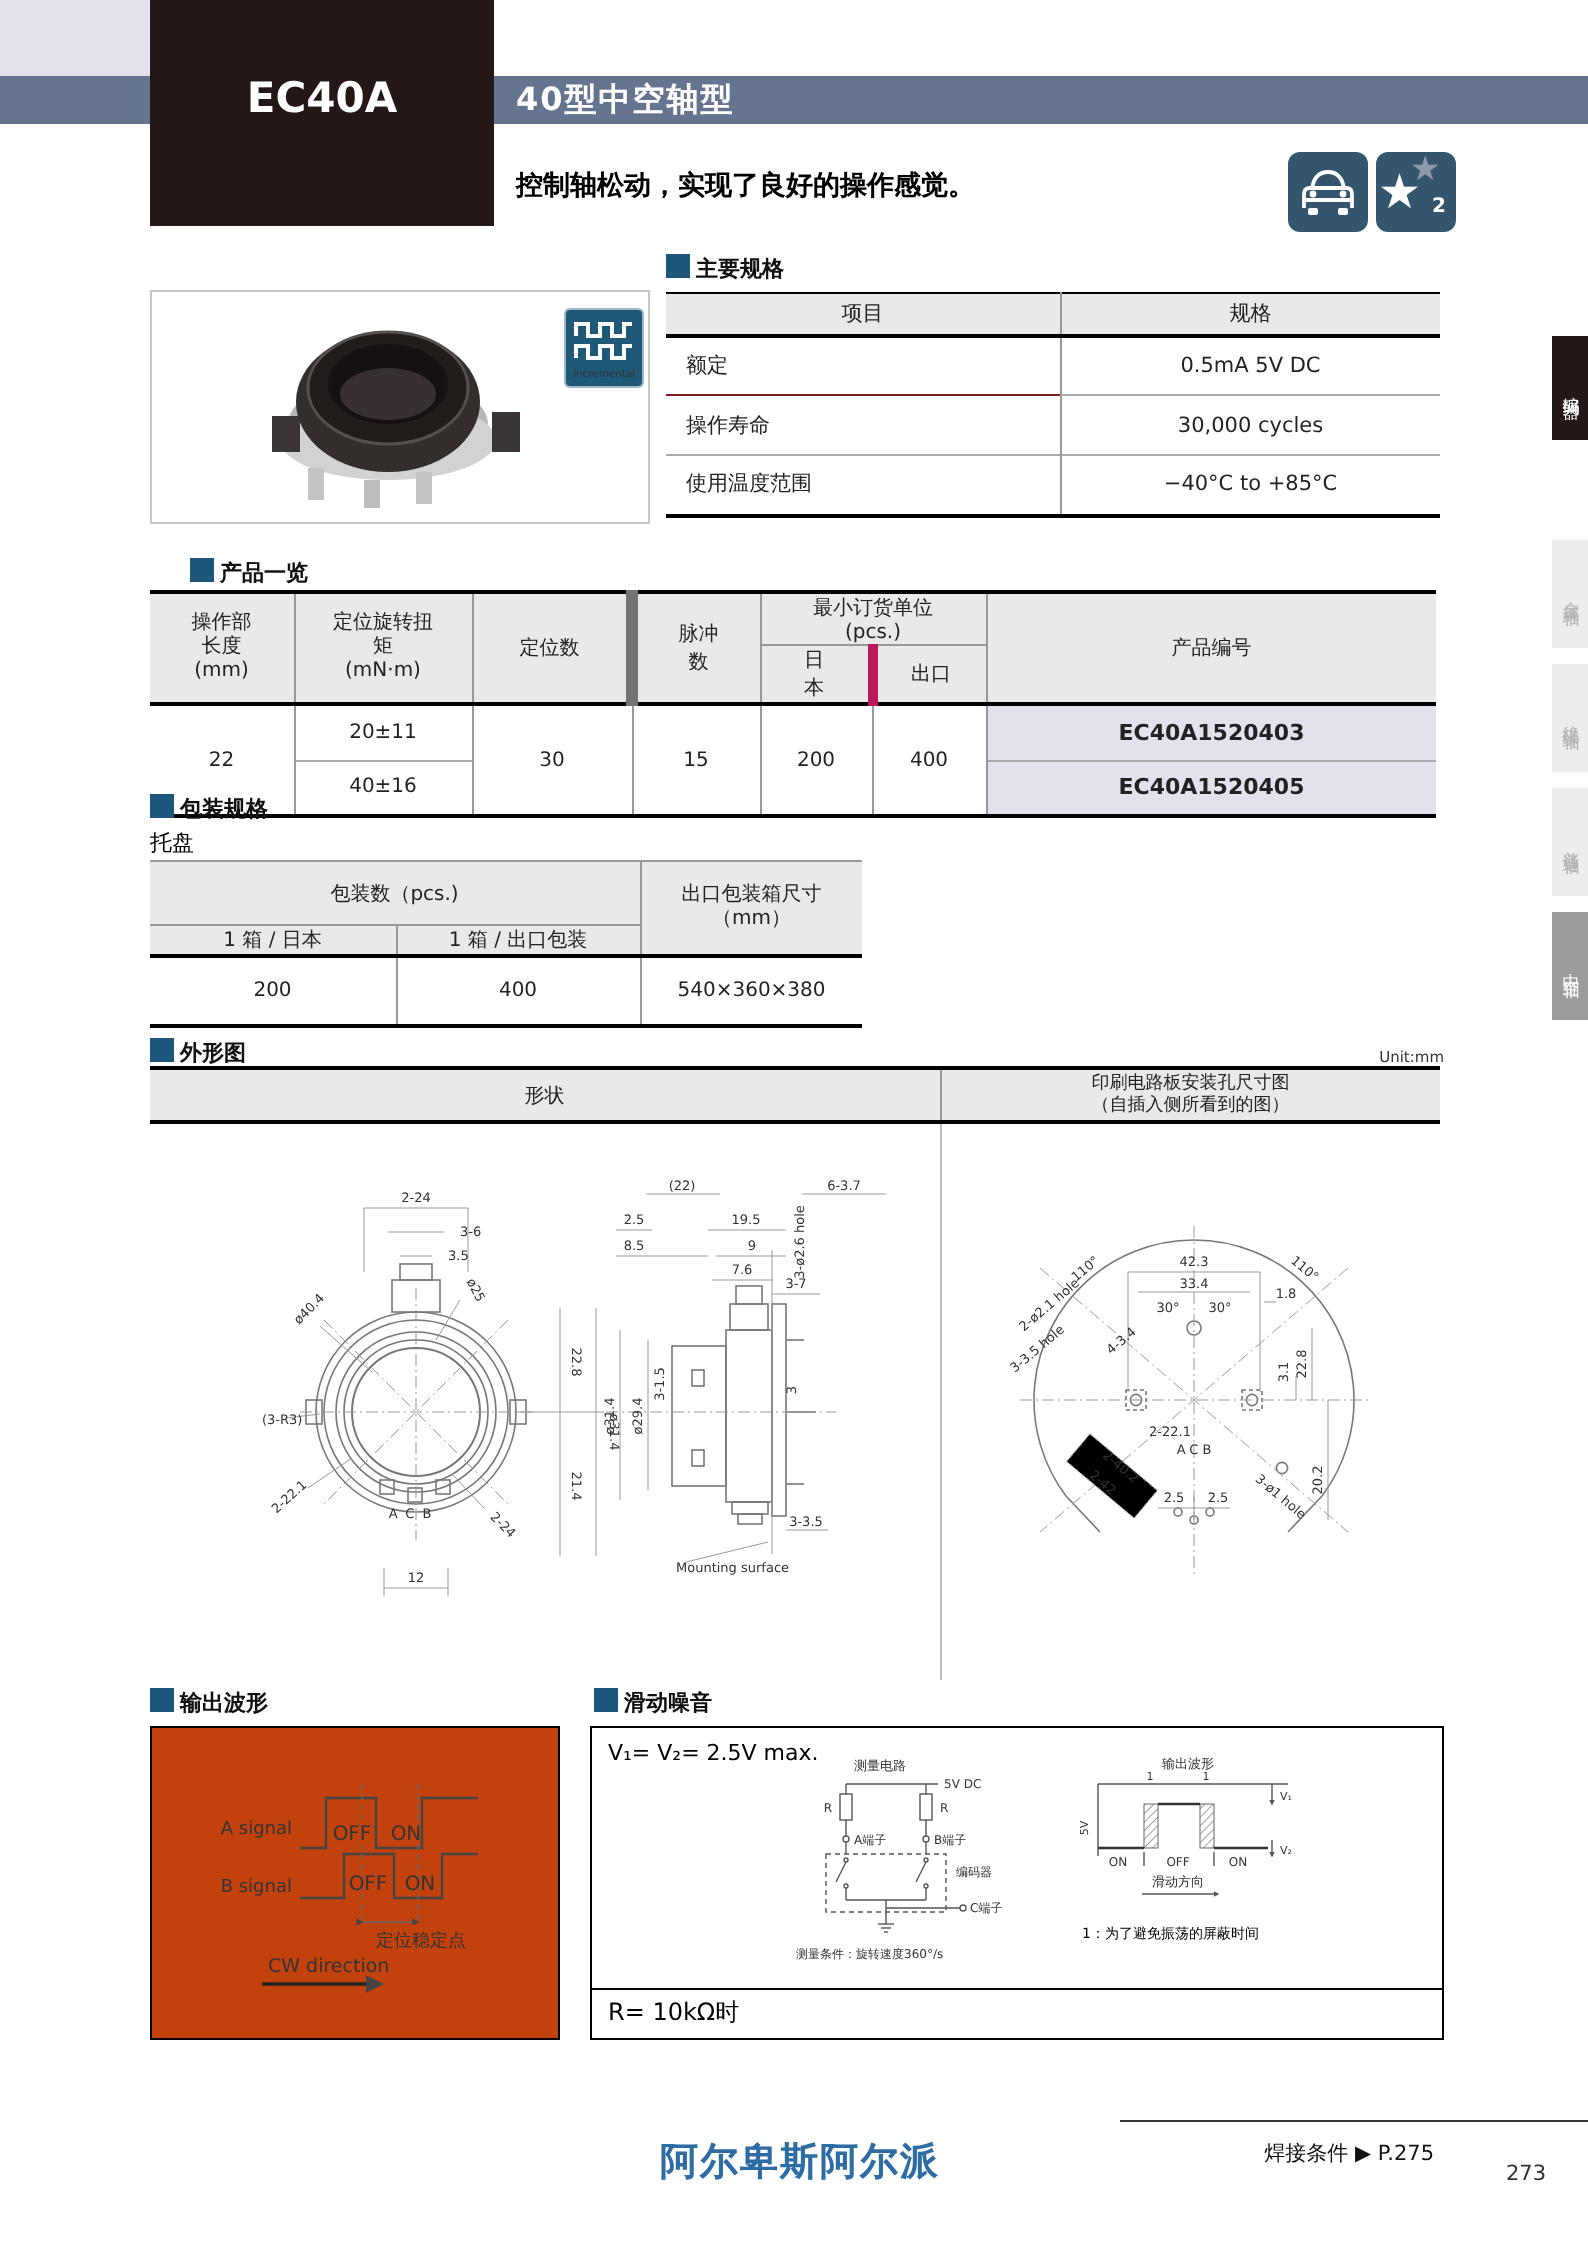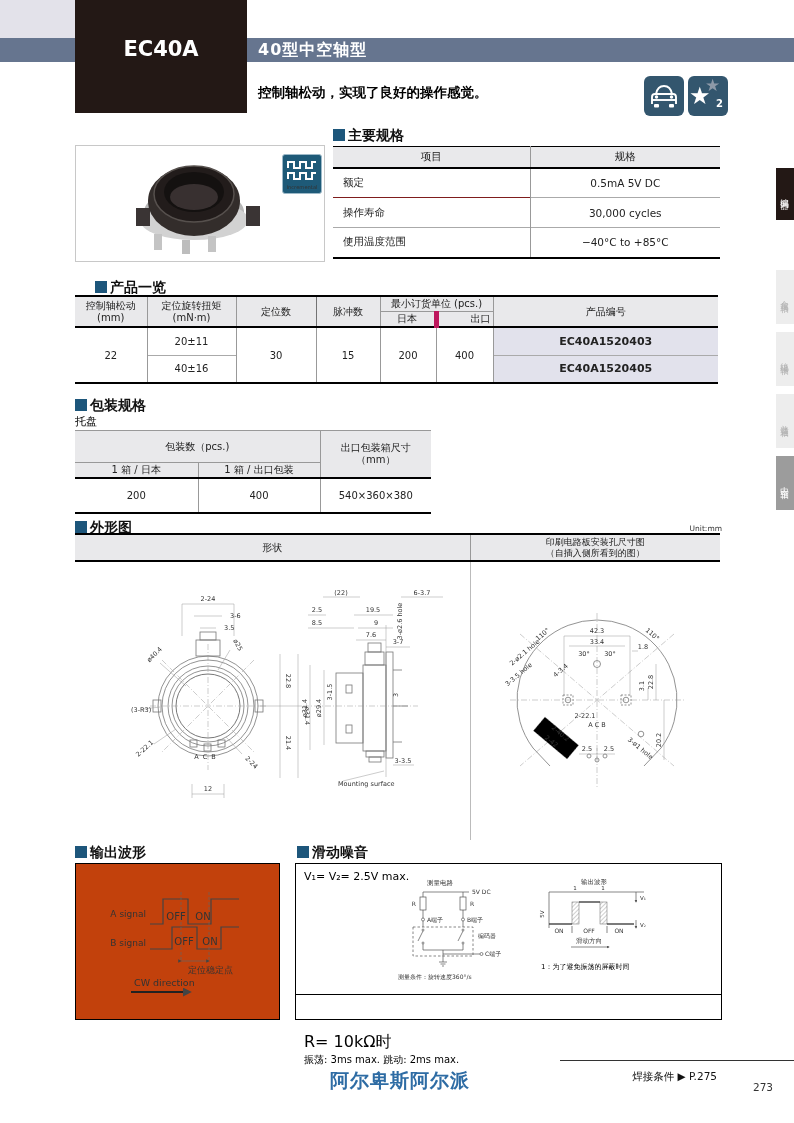--- a/index.html
+++ b/index.html
@@ -1,22 +1,22 @@
 <!DOCTYPE html>
 <html><head>
 <meta charset="utf-8">
 <style>
   html,body{margin:0;padding:0;background:#fff;}
   .page{position:relative;width:794px;height:1123px;background:#fff;overflow:hidden;
         font-family:"DejaVu Sans","Liberation Sans",sans-serif;color:#000;}
   .abs{position:absolute;}
-  .sec-title{position:absolute;font-size:14px;font-weight:bold;color:#111;}
+  .sec-title{position:absolute;font-size:11px;font-weight:bold;color:#111;}
   .sec-title .sq{display:inline-block;width:12px;height:12px;background:#1d567b;margin-right:3px;vertical-align:-1px;}
   table.t{position:absolute;border-collapse:collapse;table-layout:fixed;font-size:10.5px;color:#222;}
-  table.t th{background:#e9e9eb;font-weight:normal;text-align:center;padding:0 2px;}
+  table.t th{background:#e9e9eb;font-weight:normal;text-align:center;padding:0 17px;}
   table.t td{text-align:center;padding:0 2px;background:#fff;}
   .hline{position:absolute;height:0;border-top:1px solid #333;}
   svg{font-family:"DejaVu Sans","Liberation Sans",sans-serif;}
   svg text{fill:#333;}
   .dimtxt{font-size:6.5px;}
   .vtab{position:absolute;left:776px;width:18px;display:flex;align-items:center;justify-content:center;
         writing-mode:vertical-rl;font-size:8.5px;letter-spacing:2px;}
   .vtab.dim{background:#ededed;color:#b3b3b3;}
   .badge-ic{position:absolute;width:40px;height:40px;border-radius:6px;background:#33566e;}
   .star-big::before{content:"★";}
@@ -116,25 +116,25 @@
         <col style="width:89px">
         <col style="width:80px">
         <col style="width:64px">
       <col style="width:56px">
         <col style="width:57px">
         <col style="width:225px">
     </colgroup>
     <tbody>
         <tr style="height:15px;">
       <th rowspan="2" style="line-height:12px;">
-        <span>控制轴松动</span><br><span>(mm)</span></th>
+        <span>操作部长度</span><br><span>(mm)</span></th>
       <th rowspan="2" style="border-left:1px solid #999;line-height:12px;">
         <span>定位旋转扭矩</span><br><span>(mN·m)</span></th>
       <th rowspan="2" style="border-left:1px solid #999;">定位数</th>
-      <th rowspan="2" style="border-left:1px solid #737373;">脉冲数</th>
+      <th rowspan="2" style="border-left:6px solid #737373;">脉冲数</th>
       <th colspan="2" style="border-left:1px solid #999;border-bottom:1px solid #999;margin-top:48px;">最小订货单位 (pcs.)</th>
       <th rowspan="2" style="border-left:1px solid #999;">产品编号</th>
     </tr>
     <tr style="height:15px;">
       <th style="border-left:1px solid #999;">日本</th>
       <th style="border-left:5px solid #be185d;text-align:right;">出口</th>
     </tr>
     <tr style="height:28px;">
       <td rowspan="2" style="border-top:2px solid #000;">22</td>
       <td style="border-top:2px solid #000;border-left:1px solid #999;">20±11</td>
@@ -479,22 +479,21 @@
       <g font-size="6">
         <text x="20" y="57" text-anchor="middle">ON</text>
         <text x="50" y="57" text-anchor="middle">OFF</text>
         <text x="80" y="57" text-anchor="middle">ON</text>
         <text x="50" y="67" text-anchor="middle" font-size="6.5">滑动方向</text>
       </g>
     </svg>
     <div class="abs" style="left:245px;top:98px;font-size:7px;">1：为了避免振荡的屏蔽时间</div>
 
     <div class="abs" style="left:0;top:130px;width:100%;border-top:1px solid #000;padding:3px 8px;box-sizing:border-box;">
-      <div style="font-size:16px;margin-top:34px;">R= 10kΩ时</div>
-      <div style="font-size:10px;">振荡: 3ms max.  跳动: 2ms max.</div>
+      <div style="font-size:12px;">R= 10kΩ时</div>
     </div>
   </div>
 
   <div class="vtab" style="top:168px;height:52px;background:#231815;color:#fff;">
     <span>编码器</span>
     </div>
   <div class="vtab dim" style="top:270px;height:54px;">
     <span>金属轴</span>
     </div>
   <div class="vtab dim" style="top:332px;height:54px;">

